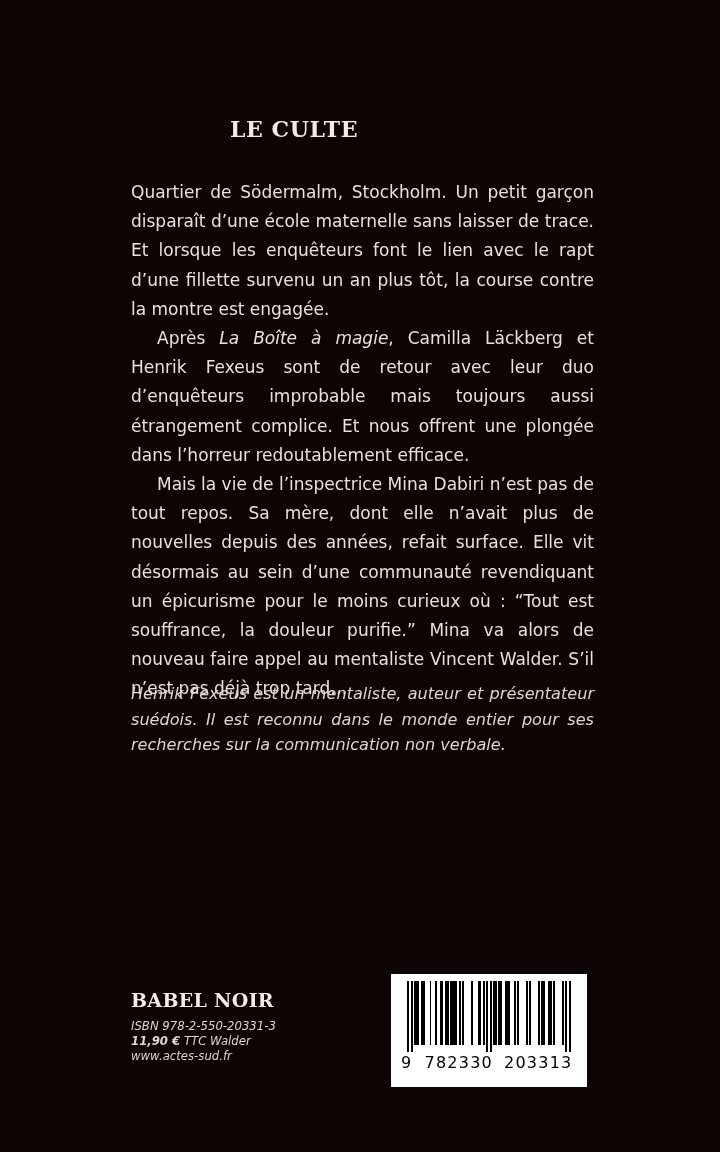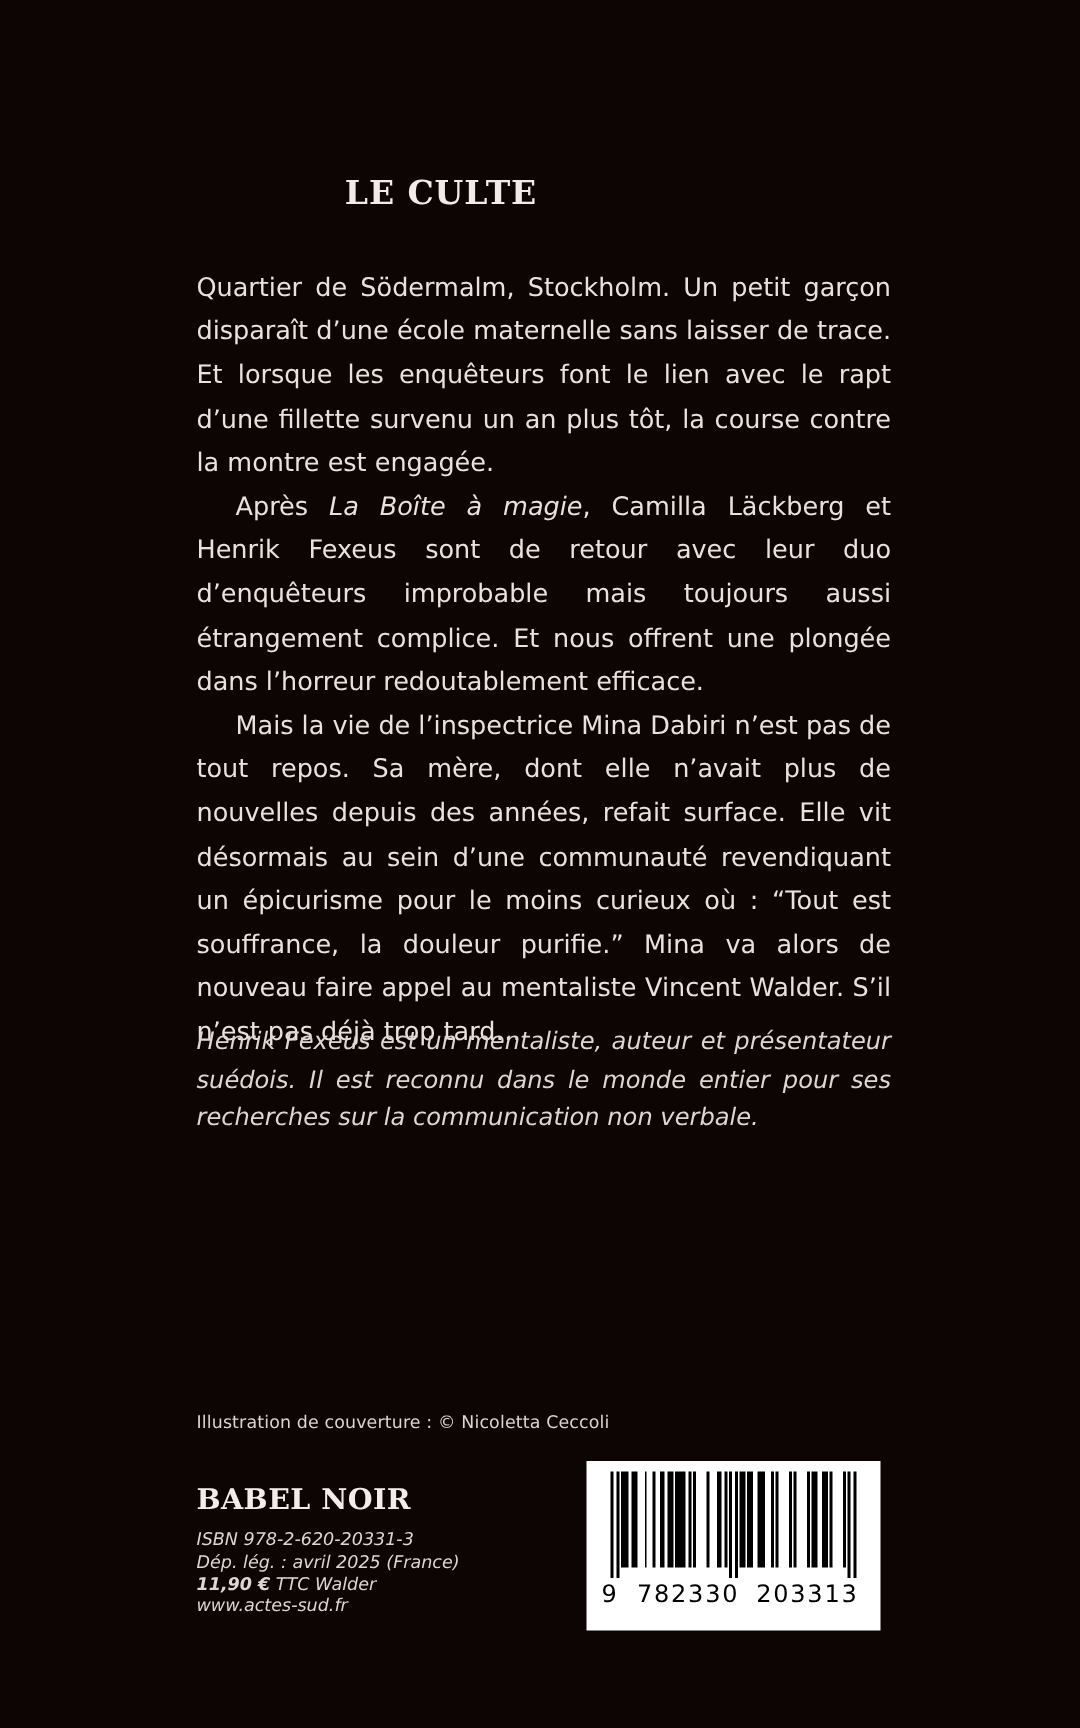--- a/index.html
+++ b/index.html
@@ -183,27 +183,25 @@
   <div class="blurb">
     <p>Quartier de Södermalm, Stockholm. Un petit garçon disparaît d’une école maternelle sans laisser de trace. Et lorsque les enquêteurs font le lien avec le rapt d’une fillette survenu un an plus tôt, la course contre la montre est engagée.</p>
     <p><span>Après </span><em>La Boîte à magie</em><span>, Camilla Läckberg et Henrik Fexeus sont de retour avec leur duo d’enquêteurs improbable mais toujours aussi étrangement complice. Et nous offrent une plongée dans l’horreur redoutablement efficace.</span></p>
     <p>Mais la vie de l’inspectrice Mina Dabiri n’est pas de tout repos. Sa mère, dont elle n’avait plus de nouvelles depuis des années, refait surface. Elle vit désormais au sein d’une communauté revendiquant un épicurisme pour le moins curieux où : “Tout est souffrance, la douleur purifie.” Mina va alors de nouveau faire appel au mentaliste Vincent Walder. S’il n’est pas déjà trop tard…</p>
   </div>
 
   <div class="bios">
     <p>Henrik Fexeus est un mentaliste, auteur et présentateur suédois. Il est reconnu dans le monde entier pour ses recherches sur la communication non verbale.</p>
   </div>
 
-  <div class="credit">Illustration de couverture : © Nicoletta Ceccoli</div>
 
   <div class="imprint">
     <div class="imprint-name">BABEL NOIR</div>
     <div class="imprint-lines">
-      <div>ISBN 978-2-620-20331-3</div>
-      <div>Dép. lég. : avril 2025 (France)</div>
+      <div>ISBN 978-2-550-20331-3</div>
       <div class="price"><strong>11,90 €</strong><span> TTC Walder</span></div>
       <div>www.actes-sud.fr</div>
     </div>
   </div>
 
   <div class="barcode-box">
     <div class="barcode-bars" id="barcode-bars">
         <span style="width: 1.72px; background: rgb(0, 0, 0); height: 71px; align-self: flex-start;"></span>
         <span style="width: 1.72px; background: transparent; height: 71px; align-self: flex-start;"></span>
         <span style="width: 1.72px; background: rgb(0, 0, 0); height: 71px; align-self: flex-start;"></span>

